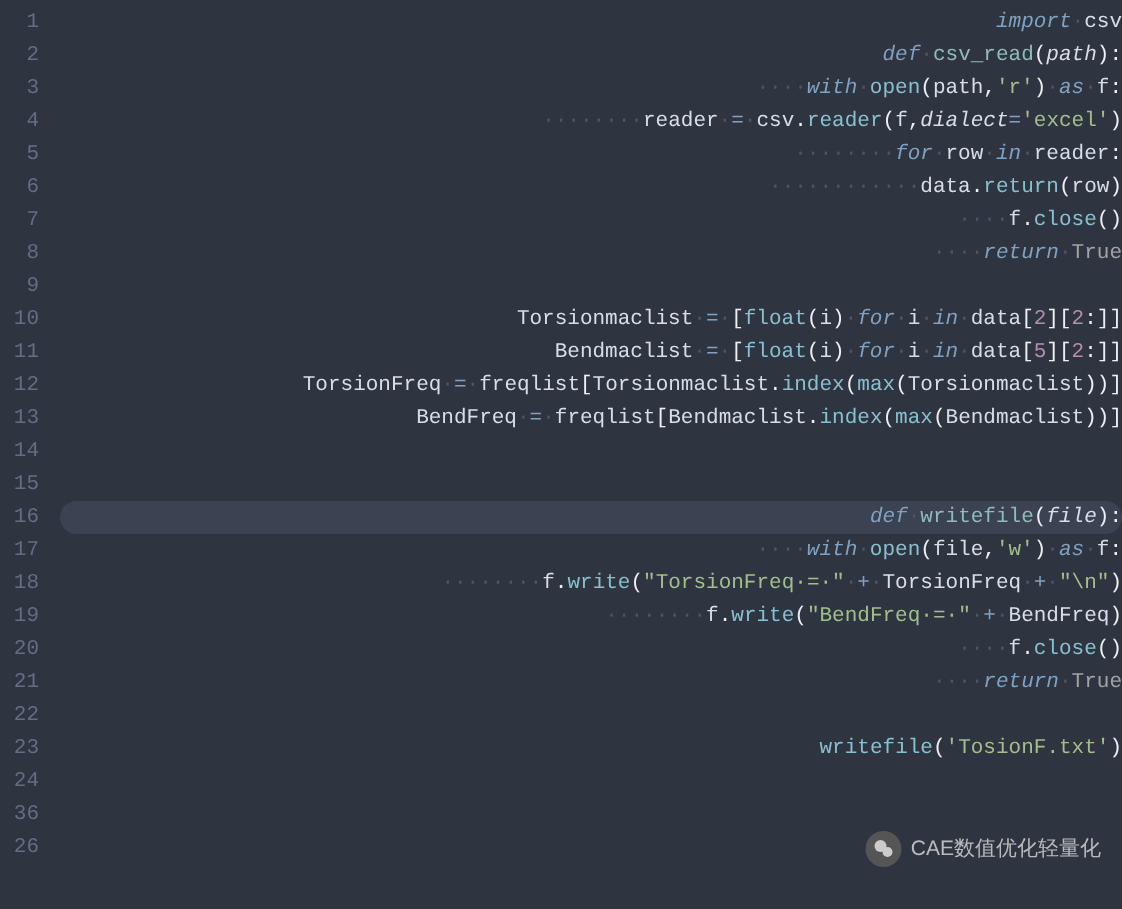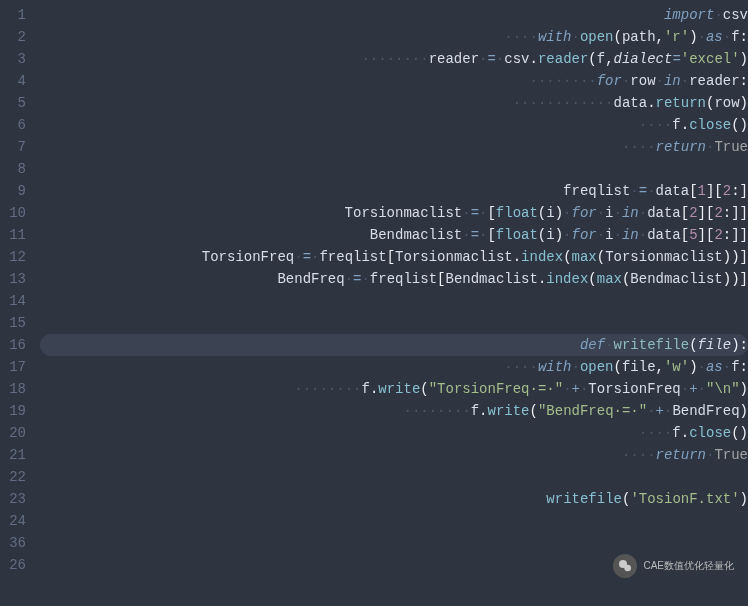--- a/index.html
+++ b/index.html
@@ -57,21 +57,21 @@
     .assign { color: #81a1c1; }
     .ident { color: #d8dee9; }
     .watermark {
       position: absolute;
       bottom: 28px;
       right: 14px;
       display: flex;
       align-items: center;
       color: #bbb;
       font-family: sans-serif;
-      font-size: 10px;
+      font-size: 14px;
       gap: 6px;
     }
     .watermark-icon {
       width: 24px;
       height: 24px;
       border-radius: 50%;
       background: #555;
       display: flex;
       align-items: center;
       justify-content: center;
@@ -106,28 +106,28 @@
     <div class="line-num">21</div>
     <div class="line-num">22</div>
     <div class="line-num">23</div>
     <div class="line-num">24</div>
     <div class="line-num">36</div>
     <div class="line-num">26</div>
   </div>
 
   <div class="code-area">
     <div class="code-line"><span class="kw">import</span><span class="ws">·</span><span class="ident">csv</span></div>
+    <div class="code-line"><span class="kw">def</span><span class="ws">·</span><span class="fn-def">csv_read</span><span class="punct">(</span><span class="param">path</span><span class="punct">):</span></div>
     <div class="code-line"><span class="ws">····</span><span class="kw">with</span><span class="ws">·</span><span class="builtin">open</span><span class="punct">(</span><span class="ident">path</span><span class="punct">,</span><span class="str">'r'</span><span class="punct">)</span><span class="ws">·</span><span class="kw">as</span><span class="ws">·</span><span class="ident">f</span><span class="punct">:</span></div>
     <div class="code-line"><span class="ws">········</span><span class="ident">reader</span><span class="ws">·</span><span class="assign">=</span><span class="ws">·</span><span class="ident">csv</span><span class="punct">.</span><span class="fn">reader</span><span class="punct">(</span><span class="ident">f</span><span class="punct">,</span><span class="param">dialect</span><span class="assign">=</span><span class="str">'excel'</span><span class="punct">)</span></div>
     <div class="code-line"><span class="ws">········</span><span class="kw">for</span><span class="ws">·</span><span class="ident">row</span><span class="ws">·</span><span class="kw">in</span><span class="ws">·</span><span class="ident">reader</span><span class="punct">:</span></div>
     <div class="code-line"><span class="ws">············</span><span class="ident">data</span><span class="punct">.</span><span class="fn">return</span><span class="punct">(</span><span class="ident">row</span><span class="punct">)</span></div>
     <div class="code-line"><span class="ws">····</span><span class="ident">f</span><span class="punct">.</span><span class="fn">close</span><span class="punct">()</span></div>
     <div class="code-line"><span class="ws">····</span><span class="kw">return</span><span class="ws">·</span><span class="const">True</span></div>
     <div class="code-line"></div>
-    <div class="code-line"><span class="ident">freqlist</span><span class="ws">·</span><span class="assign">=</span><span class="ws">·</span><span class="ident">data</span><span class="punct">[</span><span class="num">1</span><span class="punct">][</span><span class="num">2</span><span class="punct">:]</span></div>
     <div class="code-line"><span class="ident">Torsionmaclist</span><span class="ws">·</span><span class="assign">=</span><span class="ws">·</span><span class="punct">[</span><span class="builtin">float</span><span class="punct">(</span><span class="ident">i</span><span class="punct">)</span><span class="ws">·</span><span class="kw">for</span><span class="ws">·</span><span class="ident">i</span><span class="ws">·</span><span class="kw">in</span><span class="ws">·</span><span class="ident">data</span><span class="punct">[</span><span class="num">2</span><span class="punct">][</span><span class="num">2</span><span class="punct">:]]</span></div>
     <div class="code-line"><span class="ident">Bendmaclist</span><span class="ws">·</span><span class="assign">=</span><span class="ws">·</span><span class="punct">[</span><span class="builtin">float</span><span class="punct">(</span><span class="ident">i</span><span class="punct">)</span><span class="ws">·</span><span class="kw">for</span><span class="ws">·</span><span class="ident">i</span><span class="ws">·</span><span class="kw">in</span><span class="ws">·</span><span class="ident">data</span><span class="punct">[</span><span class="num">5</span><span class="punct">][</span><span class="num">2</span><span class="punct">:]]</span></div>
     <div class="code-line"><span class="ident">TorsionFreq</span><span class="ws">·</span><span class="assign">=</span><span class="ws">·</span><span class="ident">freqlist</span><span class="punct">[</span><span class="ident">Torsionmaclist</span><span class="punct">.</span><span class="fn">index</span><span class="punct">(</span><span class="builtin">max</span><span class="punct">(</span><span class="ident">Torsionmaclist</span><span class="punct">))]</span></div>
     <div class="code-line"><span class="ident">BendFreq</span><span class="ws">·</span><span class="assign">=</span><span class="ws">·</span><span class="ident">freqlist</span><span class="punct">[</span><span class="ident">Bendmaclist</span><span class="punct">.</span><span class="fn">index</span><span class="punct">(</span><span class="builtin">max</span><span class="punct">(</span><span class="ident">Bendmaclist</span><span class="punct">))]</span></div>
     <div class="code-line"></div>
     <div class="code-line"></div>
     <div class="code-line highlighted"><span class="kw">def</span><span class="ws">·</span><span class="fn-def">writefile</span><span class="punct">(</span><span class="param">file</span><span class="punct">):</span></div>
     <div class="code-line"><span class="ws">····</span><span class="kw">with</span><span class="ws">·</span><span class="builtin">open</span><span class="punct">(</span><span class="ident">file</span><span class="punct">,</span><span class="str">'w'</span><span class="punct">)</span><span class="ws">·</span><span class="kw">as</span><span class="ws">·</span><span class="ident">f</span><span class="punct">:</span></div>
     <div class="code-line"><span class="ws">········</span><span class="ident">f</span><span class="punct">.</span><span class="fn">write</span><span class="punct">(</span><span class="str">"TorsionFreq·=·"</span><span class="ws">·</span><span class="assign">+</span><span class="ws">·</span><span class="ident">TorsionFreq</span><span class="ws">·</span><span class="assign">+</span><span class="ws">·</span><span class="str">"\n"</span><span class="punct">)</span></div>
     <div class="code-line"><span class="ws">········</span><span class="ident">f</span><span class="punct">.</span><span class="fn">write</span><span class="punct">(</span><span class="str">"BendFreq·=·"</span><span class="ws">·</span><span class="assign">+</span><span class="ws">·</span><span class="ident">BendFreq</span><span class="punct">)</span></div>

